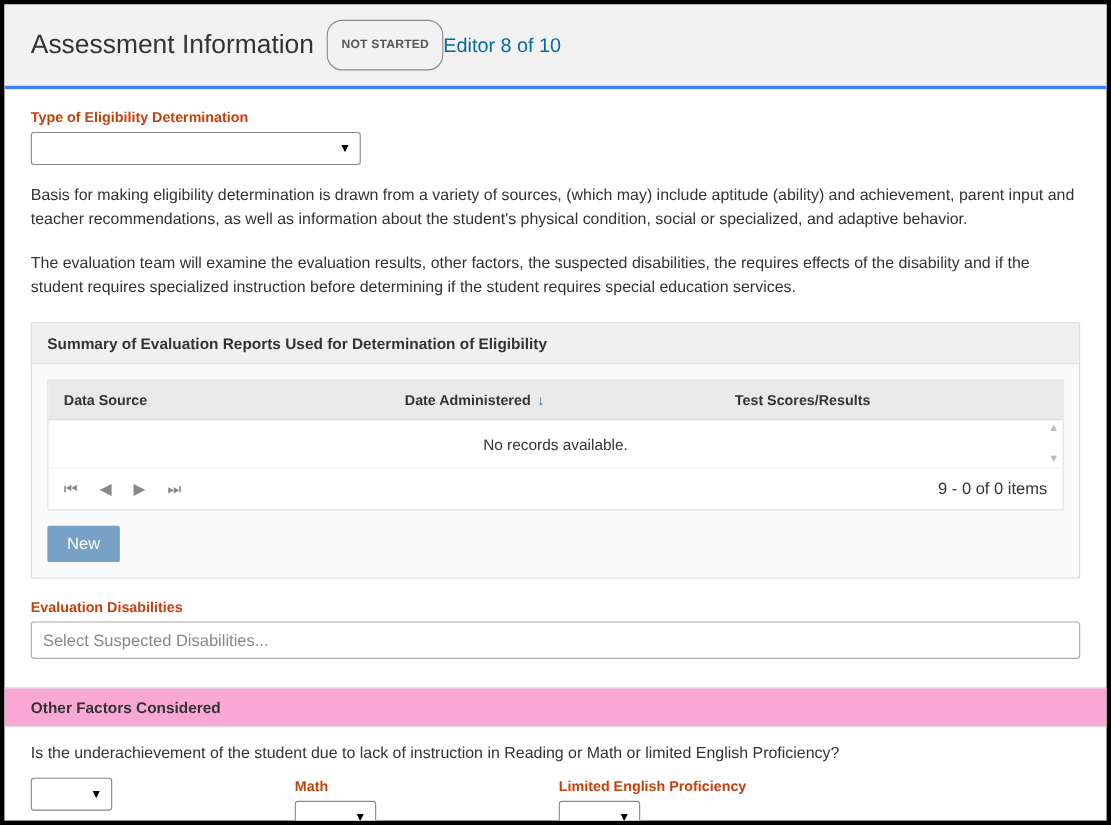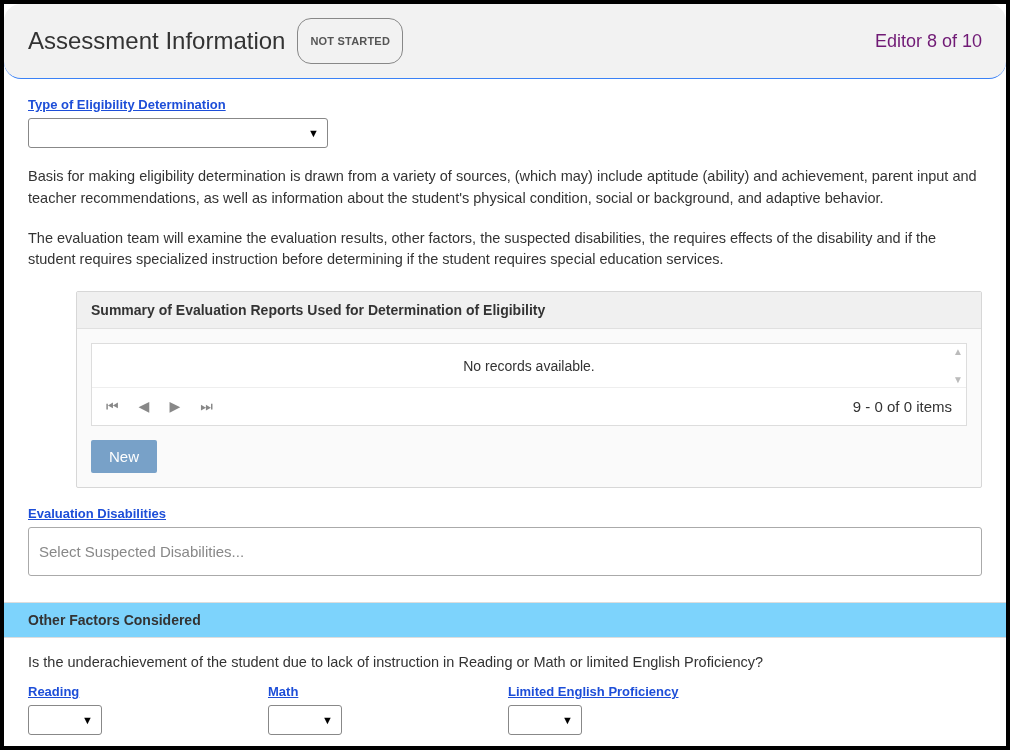--- a/index.html
+++ b/index.html
@@ -9,54 +9,51 @@
     background: #fff;
     color: #333;
     width: 1010px;
     height: 750px;
     border: 4px solid #000;
     overflow: hidden;
   }
   .header {
     display: flex;
     align-items: center;
-    justify-content: space-between;
     padding: 14px 24px 14px 24px;
     background: #f2f2f2;
-    border-bottom: 1px solid #3b82f6;
-    border-radius: 17px;
+    border-bottom: 3px solid #3b82f6;
   }
   .header-left { display:flex; align-items:center; gap:12px; }
   .page-title {
     font-size: 24px;
     font-weight: 400;
     color: #333;
     margin: 0;
   }
   .status-badge {
     border: 1px solid #888;
     border-radius: 14px;
     font-size: 11px;
     font-weight: 700;
     color: #555;
     padding: 16px 12px;
     letter-spacing: 0.2px;
   }
   .editor-counter {
     font-size: 18px;
-    color: #701a75;
+    color: #0369a1;
   }
   .body-pad { padding: 18px 24px 0 24px; }
   .field-label {
     font-size: 13px;
     font-weight: 700;
-    color: #1d4ed8;
+    color: #c2410c;
     display: block;
     margin-bottom: 6px;
-    text-decoration: underline;
   }
   .select-box {
     display:flex;
     align-items:center;
     justify-content:space-between;
     border: 1px solid #888;
     border-radius: 3px;
     background: #fff;
     height: 30px;
     padding: 0 8px 0 10px;
@@ -74,21 +71,20 @@
     margin: 18px 0 0 0;
     font-size: 14.5px;
     color: #333;
     line-height: 1.5;
   }
   .panel {
     border: 1px solid #d7d7d7;
     border-radius: 2px;
     margin-top: 20px;
     background: #fafafa;
-    margin-left: 48px;
   }
   .panel-header {
     background: #f0f0f0;
     border-bottom: 1px solid #e0e0e0;
     padding: 10px 14px;
     font-size: 14px;
     font-weight: 700;
     color: #333;
   }
   .panel-body { padding: 14px 14px 14px 14px; }
@@ -151,32 +147,32 @@
     font-size:15px;
     padding: 8px 18px;
     border-radius:2px;
     border:none;
     cursor:pointer;
     opacity:0.9;
   }
   .multi-select {
     border:1px solid #aaa;
     border-radius:3px;
-    height:49px;
+    height:34px;
     display:flex;
     align-items:center;
     padding:0 10px;
     color:#888;
     font-size:15px;
     background:#fff;
     margin-top:2px;
     cursor:text;
   }
   .section-header {
-    background:#7dd3fc;
+    background:#f9a8d4;
     border-top:1px solid #ddd;
     border-bottom:1px solid #ddd;
     padding: 9px 24px;
     font-size:14px;
     font-weight:700;
     color:#333;
     margin-top: 26px;
   }
   .question {
     padding: 16px 24px 0 24px;
@@ -202,27 +198,35 @@
 </div>
 
 <div class="body-pad">
 
   <label class="field-label">Type of Eligibility Determination</label>
   <div class="select-box w-300">
     <span></span>
     <span class="caret">▼</span>
   </div>
 
-  <p class="paragraph">Basis for making eligibility determination is drawn from a variety of sources, (which may) include aptitude (ability) and achievement, parent input and teacher recommendations, as well as information about the student's physical condition, social or background, and adaptive behavior.</p>
+  <p class="paragraph">Basis for making eligibility determination is drawn from a variety of sources, (which may) include aptitude (ability) and achievement, parent input and teacher recommendations, as well as information about the student's physical condition, social or specialized, and adaptive behavior.</p>
   <p class="paragraph">The evaluation team will examine the evaluation results, other factors, the suspected disabilities, the requires effects of the disability and if the student requires specialized instruction before determining if the student requires special education services.</p>
 
   <div class="panel">
     <div class="panel-header">Summary of Evaluation Reports Used for Determination of Eligibility</div>
     <div class="panel-body">
       <div class="grid">
+        <div class="grid-header">
+          <div class="grid-cell col-ds">Data Source</div>
+          <div class="grid-cell col-da">
+            <span>Date Administered</span>
+            <span class="sort-icon">↓</span>
+          </div>
+          <div class="grid-cell col-ts">Test Scores/Results</div>
+        </div>
         <div class="grid-body">
           <span>No records available.</span>
           <div class="grid-scroll">
             <span>▲</span>
             <span>▼</span>
           </div>
         </div>
         <div class="grid-footer">
           <div class="pager">
             <span class="nav-btn">⏮</span>
@@ -244,21 +248,20 @@
     </div>
   </div>
 
 </div>
 
 <div class="section-header">Other Factors Considered</div>
 <div class="question">Is the underachievement of the student due to lack of instruction in Reading or Math or limited English Proficiency?</div>
 
 <div class="row3">
   <div class="col">
-    <label class="field-label">Reading</label>
     <div class="select-box w-70">
       <span></span>
       <span class="caret">▼</span>
     </div>
   </div>
   <div class="col">
     <label class="field-label">Math</label>
     <div class="select-box w-70">
       <span></span>
       <span class="caret">▼</span>

